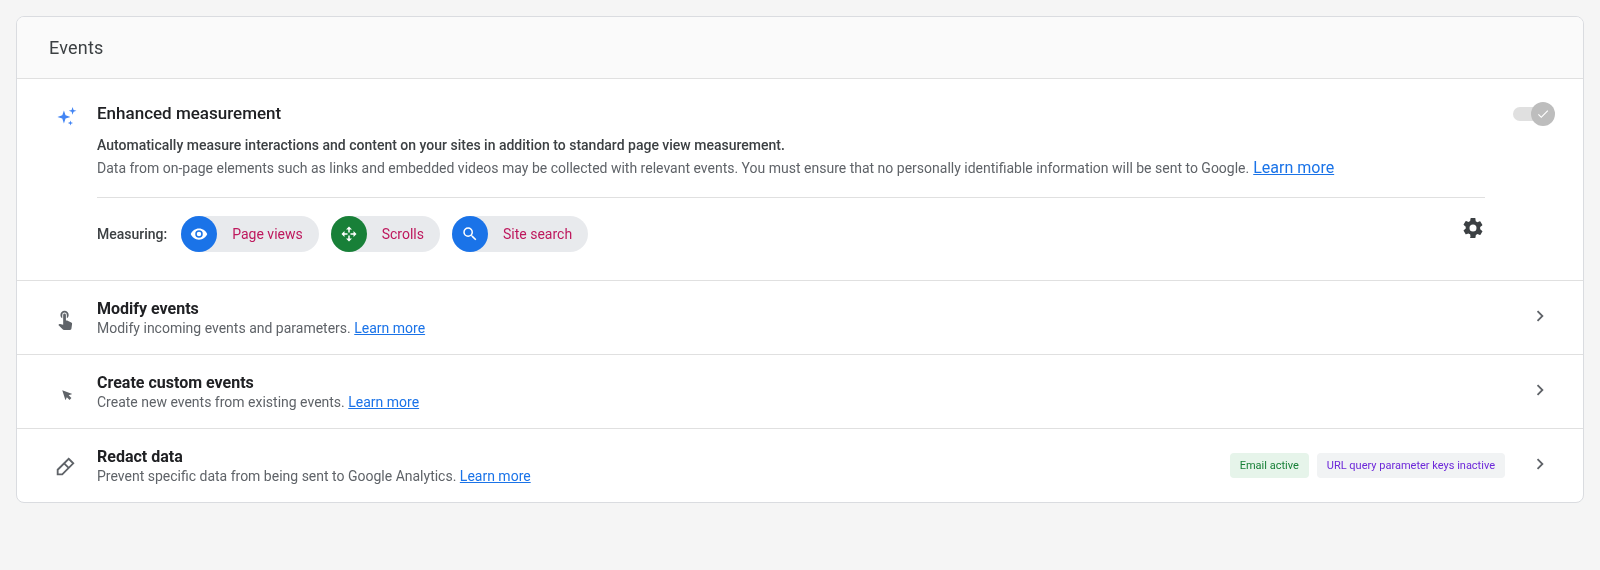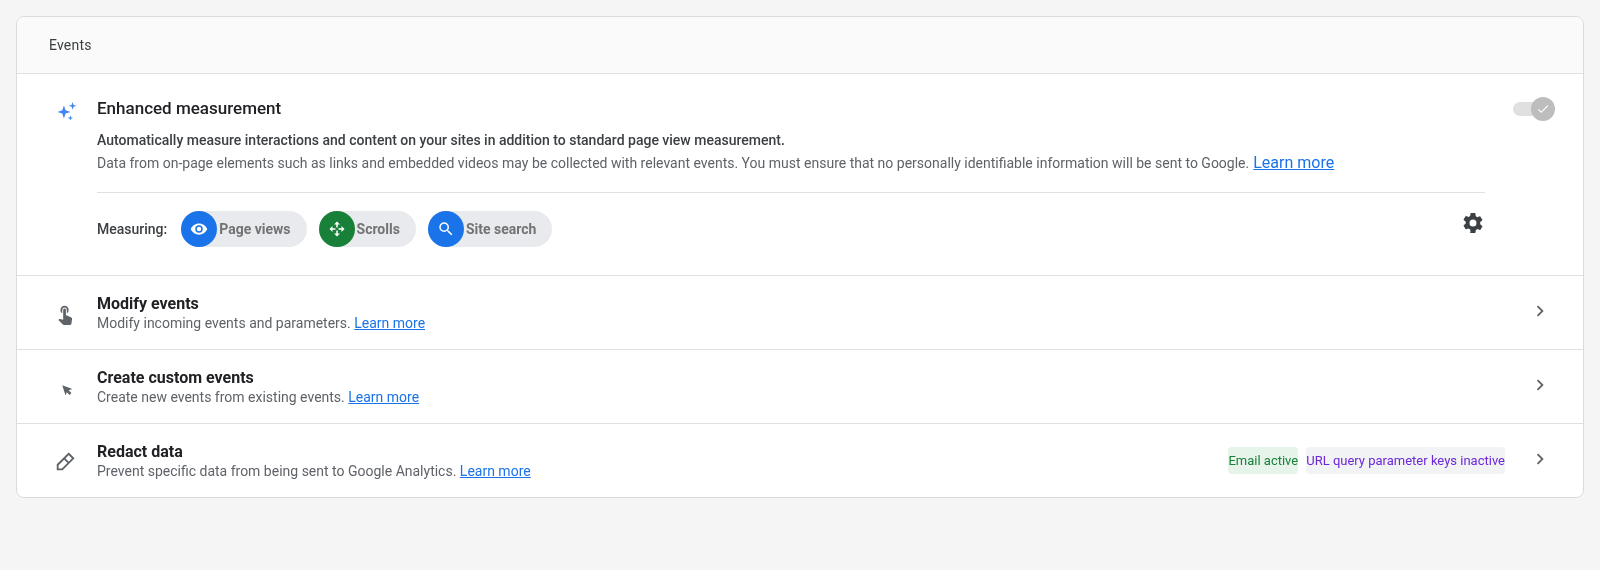--- a/index.html
+++ b/index.html
@@ -21,21 +21,21 @@
       overflow: hidden;
     }
 
     .card-header {
       padding: 20px 32px;
       border-bottom: 1px solid #e0e0e0;
       background: #fafafa;
     }
 
     .card-title {
-      font-size: 14px;
+      font-size: 18px;
       font-weight: 400;
       color: #3c4043;
       letter-spacing: 0.2px;
     }
 
     .section-main {
       padding: 24px 32px 28px 32px;
       display: flex;
       align-items: flex-start;
       gap: 16px;
@@ -123,23 +123,23 @@
       align-items: center;
       justify-content: center;
       flex-shrink: 0;
     }
 
     .chip-icon-circle.blue { background: #1a73e8; }
     .chip-icon-circle.green { background: #188038; }
 
     .chip-label {
       font-size: 14px;
-      color: #737373;
-      font-weight: 700;
-      margin-left: 2px;
+      color: #be185d;
+      font-weight: 400;
+      margin-left: 15px;
     }
 
     .gear-icon {
       color: #3c4043;
       cursor: pointer;
     }
 
     .toggle {
       width: 38px;
       height: 14px;
@@ -198,22 +198,22 @@
       color: #5f6368;
     }
 
     .tags {
       display: flex;
       gap: 8px;
       margin-right: 8px;
     }
 
     .tag {
-      font-size: 13px;
-      padding: 6px 0;
+      font-size: 11px;
+      padding: 6px 10px;
       border-radius: 4px;
     }
 
     .tag.active {
       background: #e6f4ea;
       color: #188038;
     }
 
     .tag.inactive {
       background: #f1f3f4;

